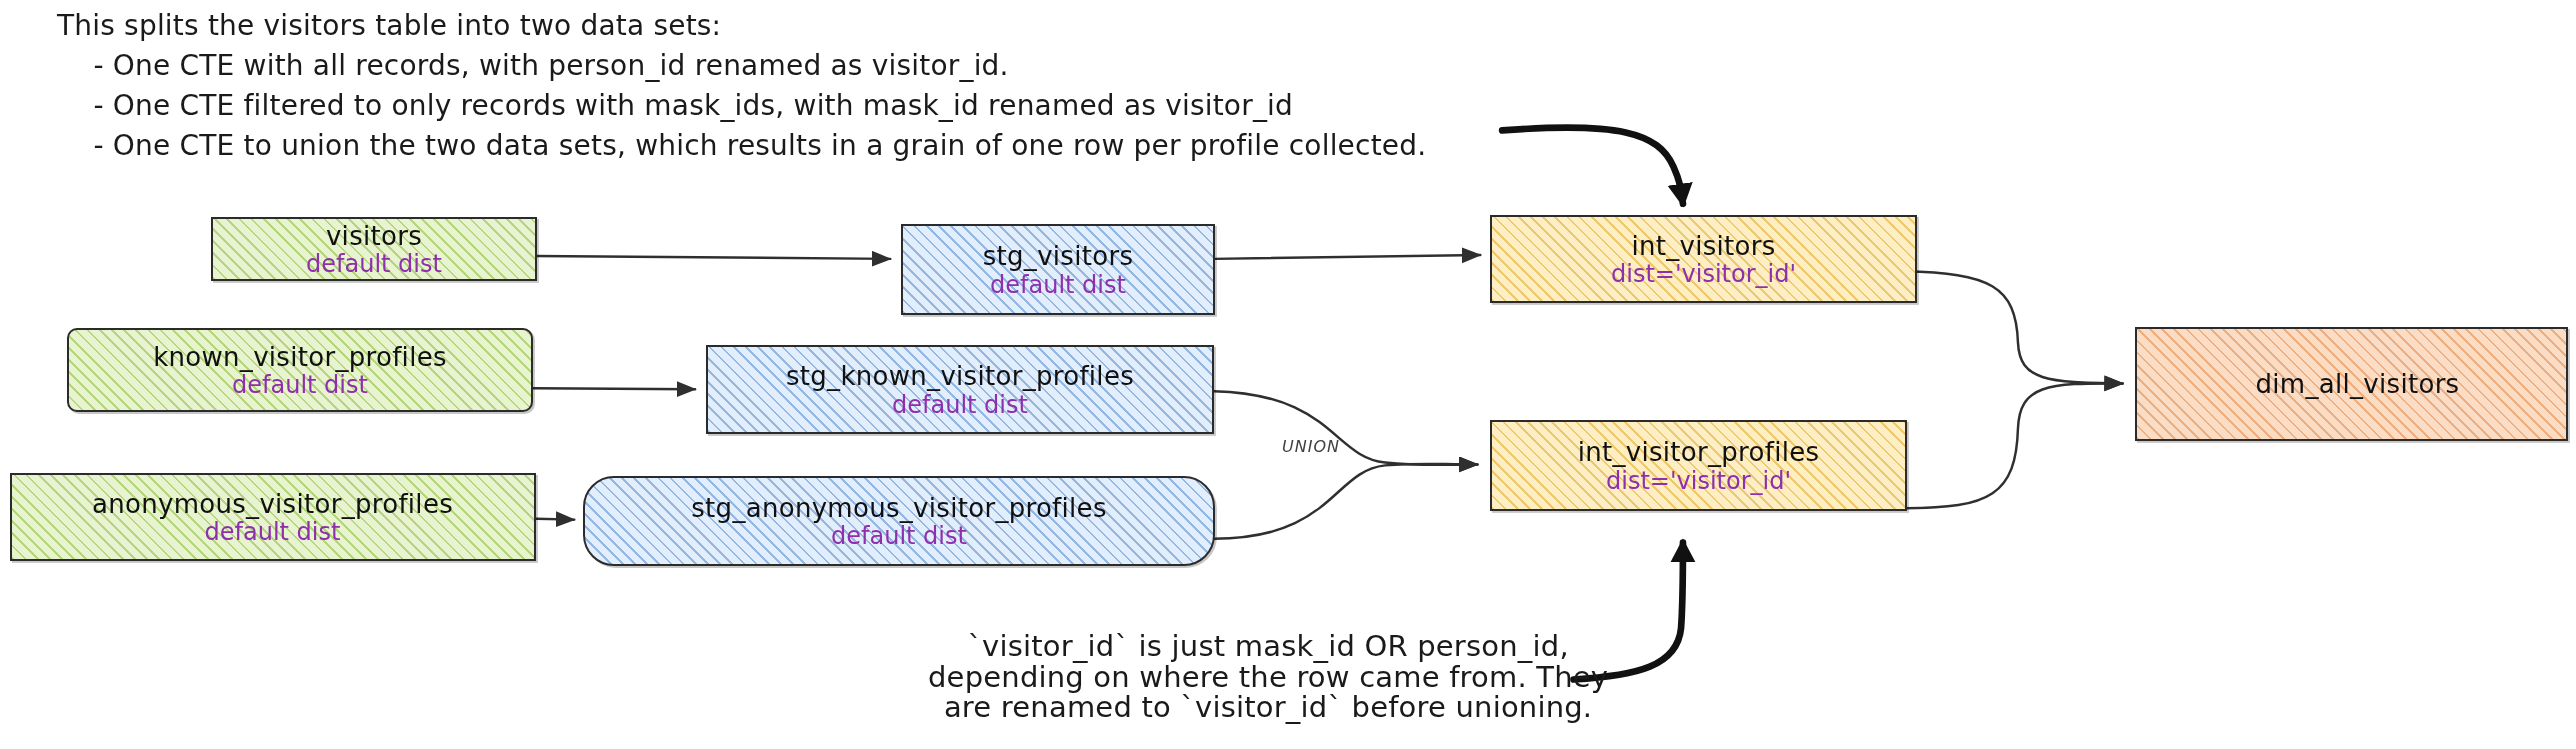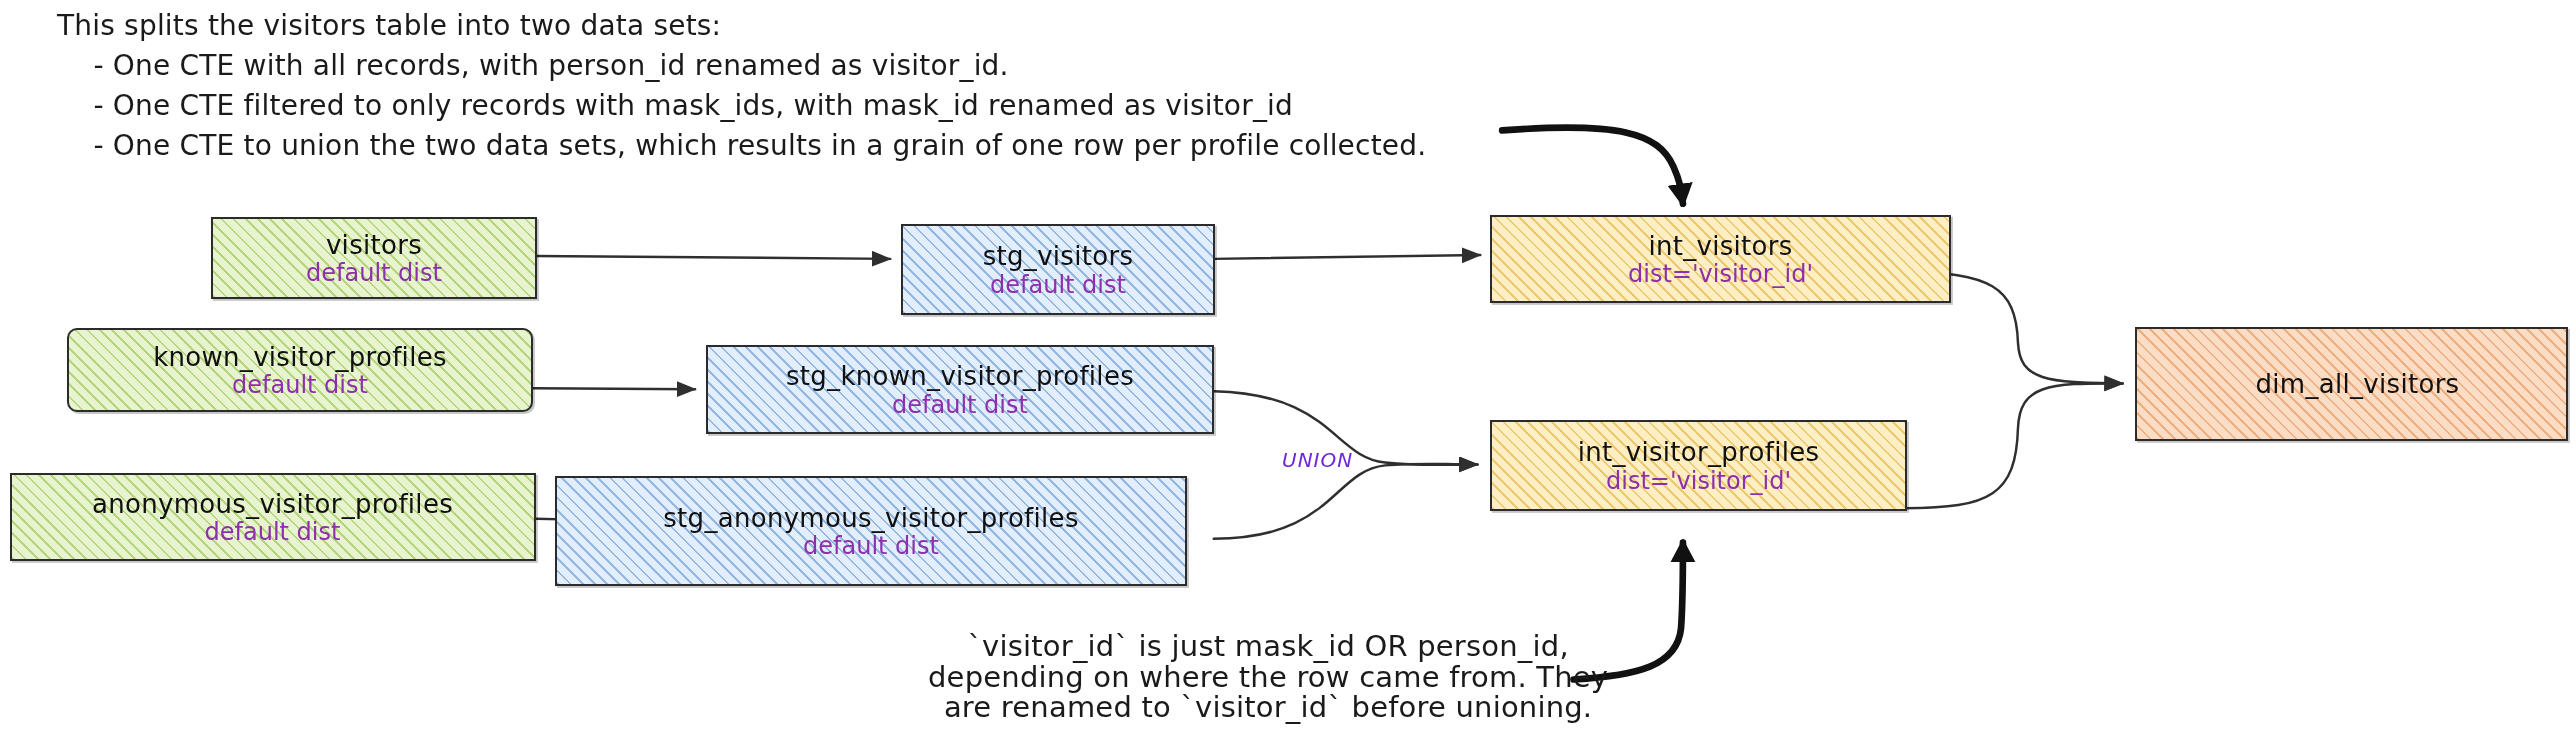--- a/index.html
+++ b/index.html
@@ -97,25 +97,25 @@
   svg.layer .edge {
     fill: none; stroke: #2f2f2f; stroke-width: 2.6;
     stroke-linecap: round; stroke-linejoin: round;
   }
   svg.layer .fat {
     fill: none; stroke: #111111; stroke-width: 7;
     stroke-linecap: round; stroke-linejoin: round;
   }
   .union-label {
     position: absolute;
-    left: 1282px; top: 448px;
+    left: 1282px; top: 437px;
     font-family: "DejaVu Sans", sans-serif;
     font-style: italic;
-    font-size: 20px;
-    color: #6d28d9;
+    font-size: 16px;
+    color: #404040;
     letter-spacing: 1px;
   }
 </style>
 </head>
 <body>
 
 <div class="note" id="top-note">This splits the visitors table into two data sets:
     - One CTE with all records, with person_id renamed as visitor_id.
     - One CTE filtered to only records with mask_ids, with mask_id renamed as visitor_id
     - One CTE to union the two data sets, which results in a grain of one row per profile collected.</div>
@@ -144,21 +144,21 @@
 
   <path class="edge" d="M 2000,285 C 2090,287 2118,300 2120,360 C 2122,400 2150,402 2230,403" marker-end="url(#ah)"></path>
 
   <path class="edge" d="M 2002,534 C 2090,534 2118,520 2120,450 C 2122,405 2150,402 2230,403" marker-end="url(#ah)"></path>
 
   <path class="fat" d="M 1578,137 C 1700,128 1742,139 1758,175 C 1766,193 1766,200 1768,214" marker-end="url(#ahfat)"></path>
 
   <path class="fat" d="M 1653,714 C 1720,710 1762,700 1766,660 C 1768,632 1768,610 1768,570" marker-end="url(#ahfat)"></path>
 </svg>
 
-<div class="node src" style="left:211px; top:217px; width:326px; height:82px;">
+<div class="node src" style="left:211px; top:217px; width:326px; height:64px;">
   <div class="title">visitors</div>
   <div class="sub">default dist</div>
 </div>
 
 <div class="node src" style="left:67px; top:328px; width:466px; height:84px;border-radius:10px;">
   <div class="title">known_visitor_profiles</div>
   <div class="sub">default dist</div>
 </div>
 
 <div class="node src" style="left:9.5px; top:473px; width:526px; height:88px;">
@@ -169,26 +169,26 @@
 <div class="node stg" style="left:901px; top:224px; width:314px; height:91px;">
   <div class="title">stg_visitors</div>
   <div class="sub">default dist</div>
 </div>
 
 <div class="node stg" style="left:706px; top:345px; width:508px; height:89px;">
   <div class="title">stg_known_visitor_profiles</div>
   <div class="sub">default dist</div>
 </div>
 
-<div class="node stg" style="left:555px; top:476px; width:632px; height:110px;">
+<div class="node stg" style="left:583px; top:476px; width:632px; height:90px;border-radius:31px;">
   <div class="title">stg_anonymous_visitor_profiles</div>
   <div class="sub">default dist</div>
 </div>
 
-<div class="node intm" style="left:1490px; top:215px; width:461px; height:88px;">
+<div class="node intm" style="left:1490px; top:215px; width:427px; height:88px;">
   <div class="title">int_visitors</div>
   <div class="sub">dist='visitor_id'</div>
 </div>
 
 <div class="node intm" style="left:1490px; top:420px; width:417px; height:91px;">
   <div class="title">int_visitor_profiles</div>
   <div class="sub">dist='visitor_id'</div>
 </div>
 
 <div class="node dim" style="left:2135px; top:327px; width:433px; height:114px;">

